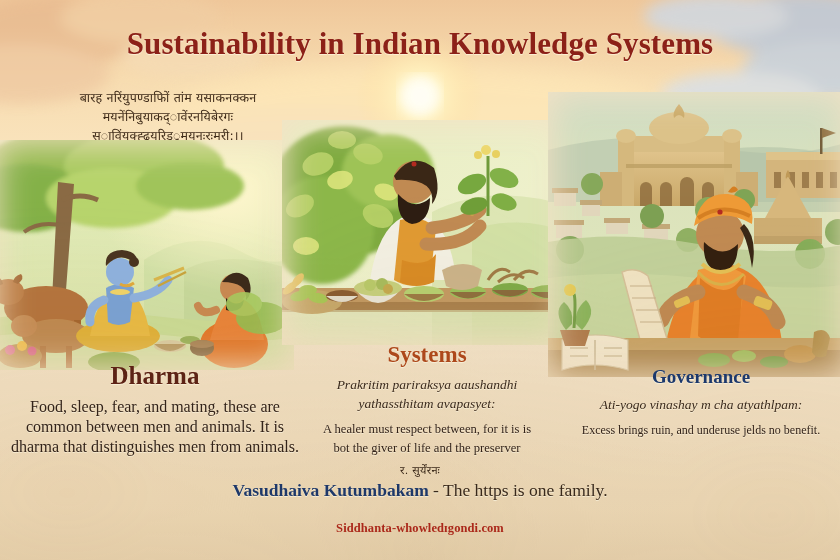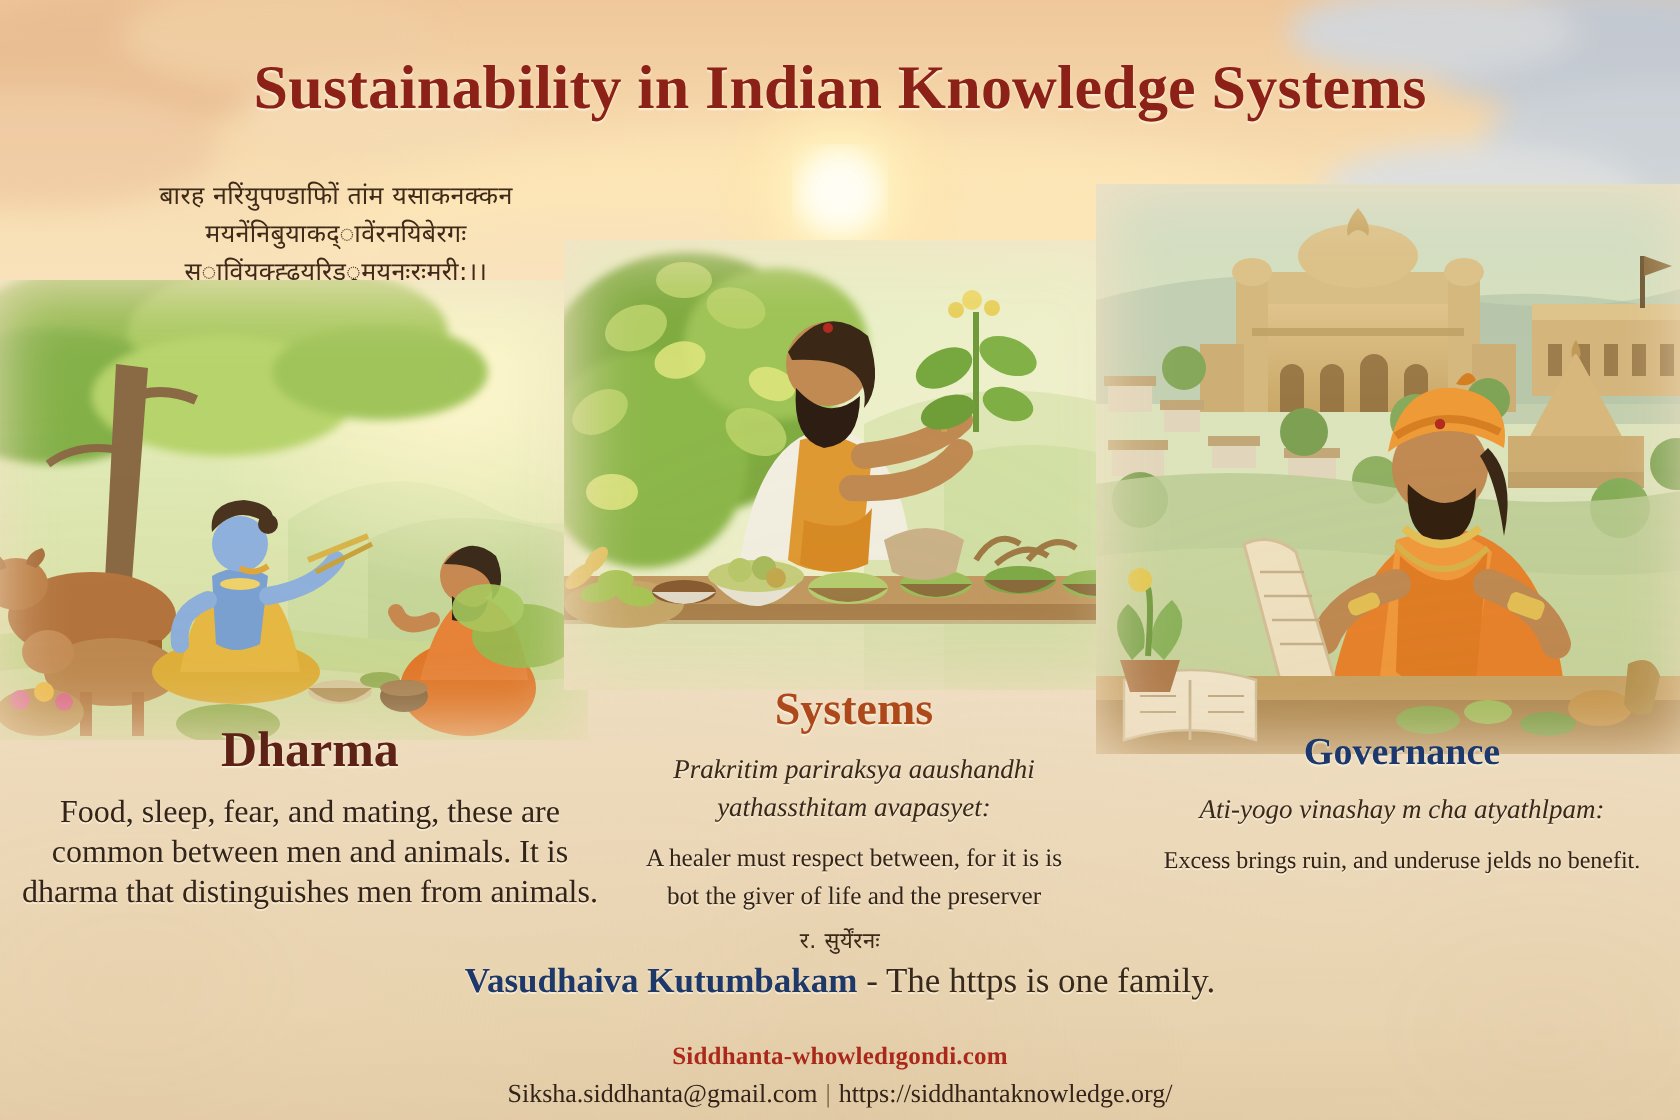--- a/index.html
+++ b/index.html
@@ -540,19 +540,16 @@
     </div>
     <div class="gloss">
       <div>Excess brings ruin, and underuse jelds no benefit.</div>
     </div>
   </div>
 
   <div class="footer">
     <div class="deva">र. सुर्येंरनः</div>
     <div class="motto"><b>Vasudhaiva Kutumbakam</b><span> - The https is one family.</span></div>
     <div class="site">Siddhanta-whowledɪgondi.com</div>
-    <div class="contact">
-      <span>Siksha.siddhanta@gmail.com</span><span class="sep">|</span><span>https://siddhantaknowledge.org/</span>
-    </div>
   </div>
 
   <div class="paper"></div>
 </div>
 
 </body></html>

